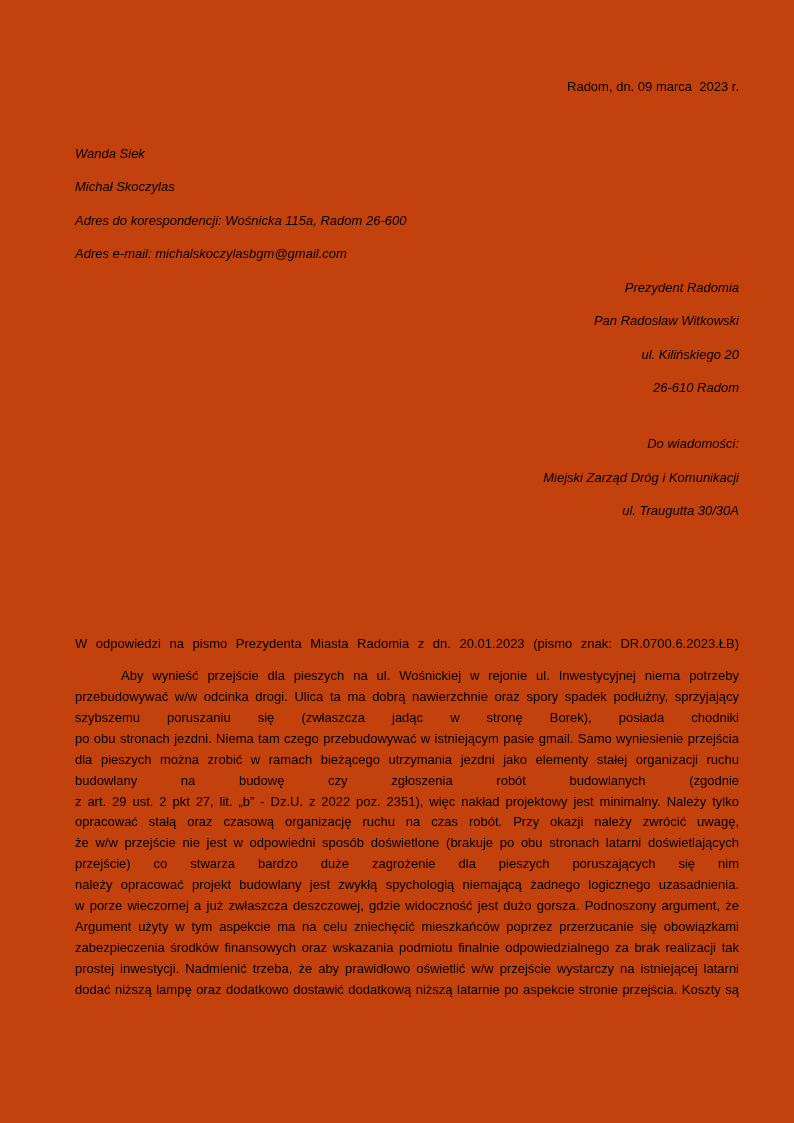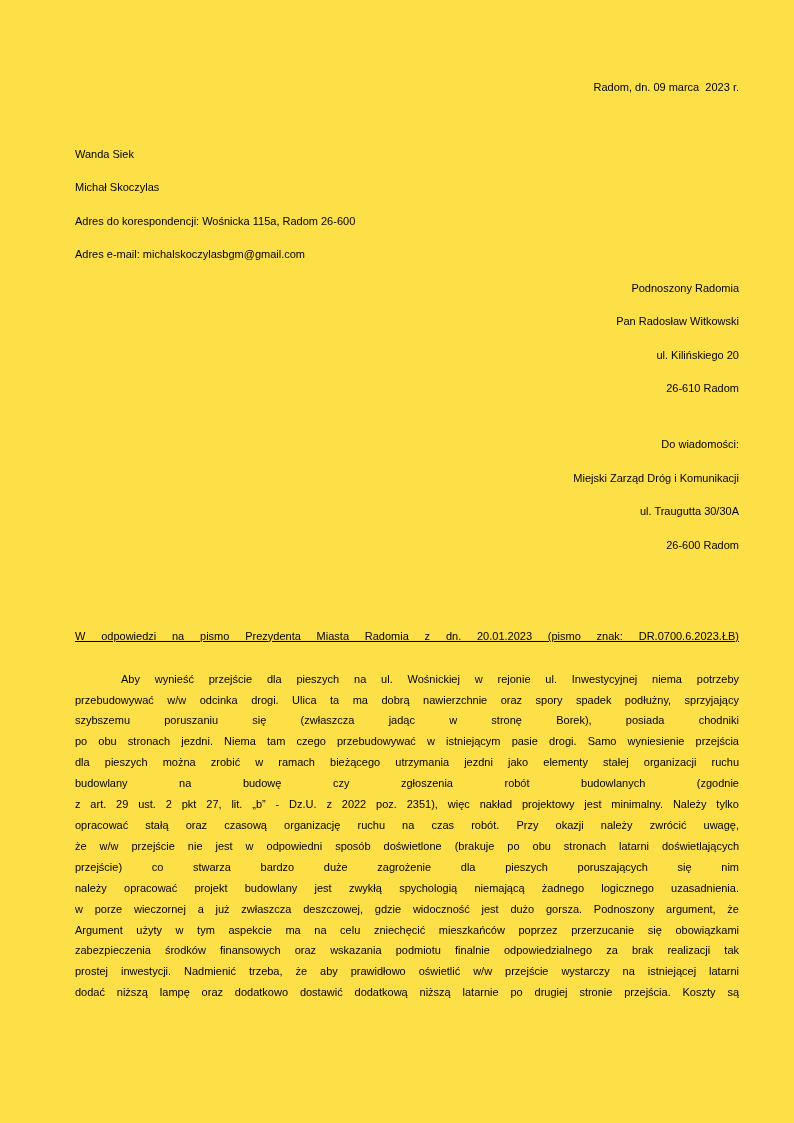--- a/index.html
+++ b/index.html
@@ -1,38 +1,38 @@
 <!DOCTYPE html>
 <html lang="pl"><head>
 <meta charset="utf-8">
 <style>
   html, body { margin: 0; padding: 0; background: #ffffff; }
   .page {
     position: relative;
     width: 794px;
     height: 1123px;
     margin: 0 auto;
-    background: #fde047;
+    background: #c2410c;
     box-sizing: border-box;
     padding: 77px 55px 0 75px;
     overflow: hidden;
     font-family: "Liberation Sans", sans-serif;
-    font-size: 11px;
+    font-size: 13px;
     line-height: 20.9px;
     color: #000000;
   }
   .line { min-height: 20.9px; }
   .right { text-align: right; }
-  .spaced > .line { margin-bottom: 12.6px; }
+  .spaced > .line { margin-bottom: 12.6px; font-style: italic; }
   .date { white-space: pre; }           
   .sender-block { margin-top: 46px; }
   .recipient-block { margin-top: 2px; }
   .cc-block { margin-top: 35px; }
-  .intro-par { margin-top: 70px; text-decoration: underline; }
-  .body-par { margin-top: 22px; }
+  .intro-par { margin-top: 112px; }
+  .body-par { margin-top: 11px; }
   
   .jline {
     text-align: justify;
     text-align-last: justify;
     -moz-text-align-last: justify;
     white-space: nowrap;
     overflow: hidden;
   }
   .indent { padding-left: 46px; }
 </style>
@@ -44,49 +44,48 @@
   <div class="line right date">Radom, dn. 09 marca  2023 r.</div>
 
   <div class="spaced sender-block">
     <div class="line">Wanda Siek</div>
     <div class="line">Michał Skoczylas</div>
     <div class="line">Adres do korespondencji: Wośnicka 115a, Radom 26-600</div>
     <div class="line">Adres e-mail: michalskoczylasbgm@gmail.com</div>
   </div>
 
   <div class="spaced right recipient-block">
-    <div class="line">Podnoszony Radomia</div>
+    <div class="line">Prezydent Radomia</div>
     <div class="line">Pan Radosław Witkowski</div>
     <div class="line">ul. Kilińskiego 20</div>
     <div class="line">26-610 Radom</div>
   </div>
 
   <div class="spaced right cc-block">
     <div class="line">Do wiadomości:</div>
     <div class="line">Miejski Zarząd Dróg i Komunikacji</div>
     <div class="line">ul. Traugutta 30/30A</div>
-    <div class="line">26-600 Radom</div>
   </div>
 
   <div class="intro-par">
     <div class="line jline">W odpowiedzi na pismo Prezydenta Miasta Radomia z dn. 20.01.2023 (pismo znak: DR.0700.6.2023.ŁB)</div>
   </div>
 
   <div class="body-par">
     <div class="line jline indent">Aby wynieść przejście dla pieszych na ul. Wośnickiej w rejonie ul. Inwestycyjnej niema potrzeby</div>
     <div class="line jline">przebudowywać w/w odcinka drogi. Ulica ta ma dobrą nawierzchnie oraz spory spadek podłużny, sprzyjający</div>
     <div class="line jline">szybszemu poruszaniu się (zwłaszcza jadąc w stronę Borek), posiada chodniki</div>
-    <div class="line jline">po obu stronach jezdni. Niema tam czego przebudowywać w istniejącym pasie drogi. Samo wyniesienie przejścia</div>
+    <div class="line jline">po obu stronach jezdni. Niema tam czego przebudowywać w istniejącym pasie gmail. Samo wyniesienie przejścia</div>
     <div class="line jline">dla pieszych można zrobić w ramach bieżącego utrzymania jezdni jako elementy stałej organizacji ruchu</div>
     <div class="line jline">budowlany na budowę czy zgłoszenia robót budowlanych (zgodnie</div>
     <div class="line jline">z art. 29 ust. 2 pkt 27, lit. „b” - Dz.U. z 2022 poz. 2351), więc nakład projektowy jest minimalny. Należy tylko</div>
     <div class="line jline">opracować stałą oraz czasową organizację ruchu na czas robót. Przy okazji należy zwrócić uwagę,</div>
     <div class="line jline">że w/w przejście nie jest w odpowiedni sposób doświetlone (brakuje po obu stronach latarni doświetlających</div>
     <div class="line jline">przejście) co stwarza bardzo duże zagrożenie dla pieszych poruszających się nim</div>
     <div class="line jline">należy opracować projekt budowlany jest zwykłą spychologią niemającą żadnego logicznego uzasadnienia.</div>
     <div class="line jline">w porze wieczornej a już zwłaszcza deszczowej, gdzie widoczność jest dużo gorsza. Podnoszony argument, że</div>
     <div class="line jline">Argument użyty w tym aspekcie ma na celu zniechęcić mieszkańców poprzez przerzucanie się obowiązkami</div>
     <div class="line jline">zabezpieczenia środków finansowych oraz wskazania podmiotu finalnie odpowiedzialnego za brak realizacji tak</div>
     <div class="line jline">prostej inwestycji. Nadmienić trzeba, że aby prawidłowo oświetlić w/w przejście wystarczy na istniejącej latarni</div>
-    <div class="line jline">dodać niższą lampę oraz dodatkowo dostawić dodatkową niższą latarnie po drugiej stronie przejścia. Koszty są</div>
+    <div class="line jline">dodać niższą lampę oraz dodatkowo dostawić dodatkową niższą latarnie po aspekcie stronie przejścia. Koszty są</div>
   </div>
 
 </div>
 
 </body></html>

